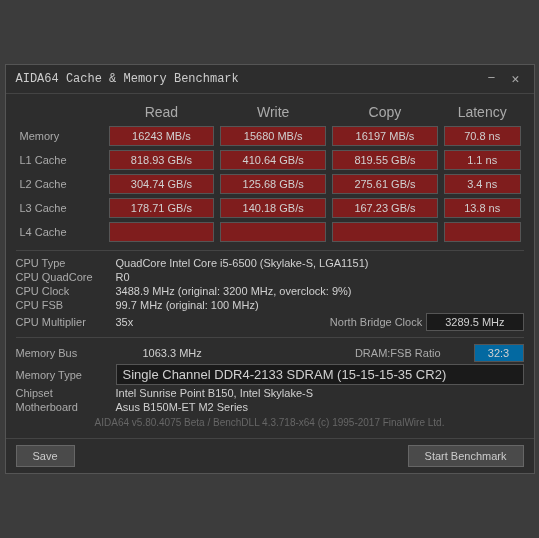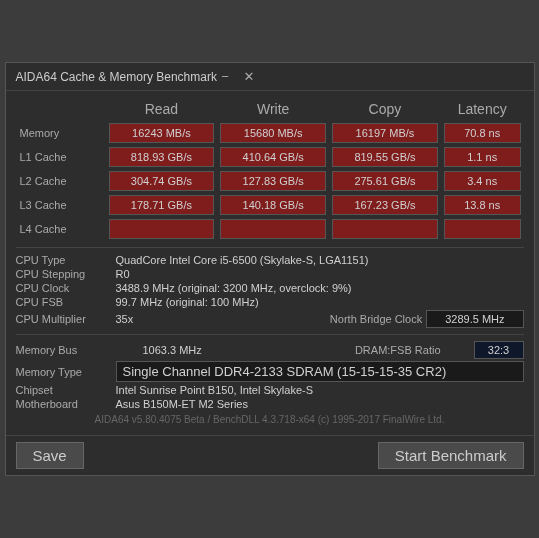--- a/index.html
+++ b/index.html
@@ -17,24 +17,26 @@
       width: 530px;
       background: #2d2d2d;
       border: 1px solid #555;
       display: flex;
       flex-direction: column;
     }
     .title-bar {
       background: #2d2d2d;
       color: #ccc;
       display: flex;
+      justify-content: space-between;
       align-items: center;
       padding: 6px 10px;
       border-bottom: 1px solid #444;
       font-size: 12px;
+      font-family: Liberation Mono, monospace;
     }
     .title-bar-controls {
       display: flex;
       gap: 8px;
     }
     .title-btn {
       color: #aaa;
       font-size: 13px;
       cursor: pointer;
       width: 16px;
@@ -160,21 +162,21 @@
       display: flex;
       justify-content: space-between;
       padding: 6px 10px;
       background: #2d2d2d;
       border-top: 1px solid #444;
     }
     .btn {
       background: #4a4a4a;
       border: 1px solid #666;
       color: #ccc;
-      font-size: 15px;
+      font-size: 11px;
       padding: 4px 16px;
       cursor: pointer;
     }
     .dram-ratio-row {
       display: flex;
       align-items: center;
       margin-bottom: 2px;
       font-size: 11px;
       gap: 27px;
     }
@@ -187,21 +189,21 @@
       color: #d0d0d0;
       flex: 1;
     }
     .dram-ratio-label {
       color: #aaa;
       text-align: right;
       padding-right: 6px;
       width: 110px;
     }
     .dram-ratio-value-box {
-      background: #0f172a;
+      background: #0369a1;
       border: 1px solid #555;
       color: #d0d0d0;
       font-size: 11px;
       padding: 2px 6px;
       min-width: 50px;
       text-align: center;
     }
   </style>
 </head>
 <body>
@@ -258,21 +260,21 @@
             <td class="value-cell">
               <span class="value-box">1.1 ns</span>
             </td>
           </tr>
           <tr>
             <td class="row-label">L2 Cache</td>
             <td class="value-cell">
               <span class="value-box">304.74 GB/s</span>
             </td>
             <td class="value-cell">
-              <span class="value-box">127.83 GB/s</span>
+              <span class="value-box">125.68 GB/s</span>
             </td>
             <td class="value-cell">
               <span class="value-box">275.61 GB/s</span>
             </td>
             <td class="value-cell">
               <span class="value-box">3.4 ns</span>
             </td>
           </tr>
           <tr>
             <td class="row-label">L3 Cache</td>
@@ -308,21 +310,21 @@
     </table>
 
     <hr class="divider">
 
     <div class="info-section">
       <div class="info-row">
         <span class="info-label">CPU Type</span>
         <span class="info-value">QuadCore Intel Core i5-6500 (Skylake-S, LGA1151)</span>
       </div>
       <div class="info-row">
-        <span class="info-label">CPU Stepping</span>
+        <span class="info-label">CPU QuadCore</span>
         <span class="info-value">R0</span>
       </div>
       <div class="info-row">
         <span class="info-label">CPU Clock</span>
         <span class="info-value">3488.9 MHz  (original: 3200 MHz, overclock: 9%)</span>
       </div>
       <div class="info-row">
         <span class="info-label">CPU FSB</span>
         <span class="info-value">99.7 MHz  (original: 100 MHz)</span>
       </div>

